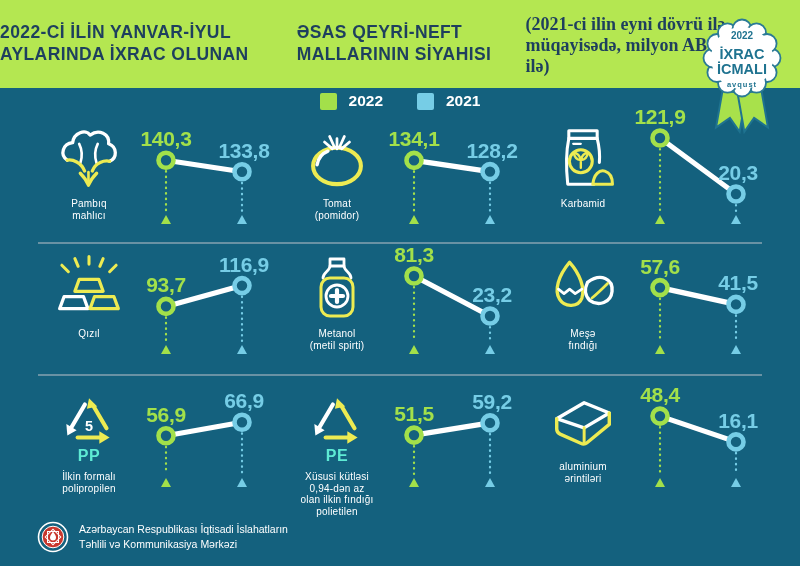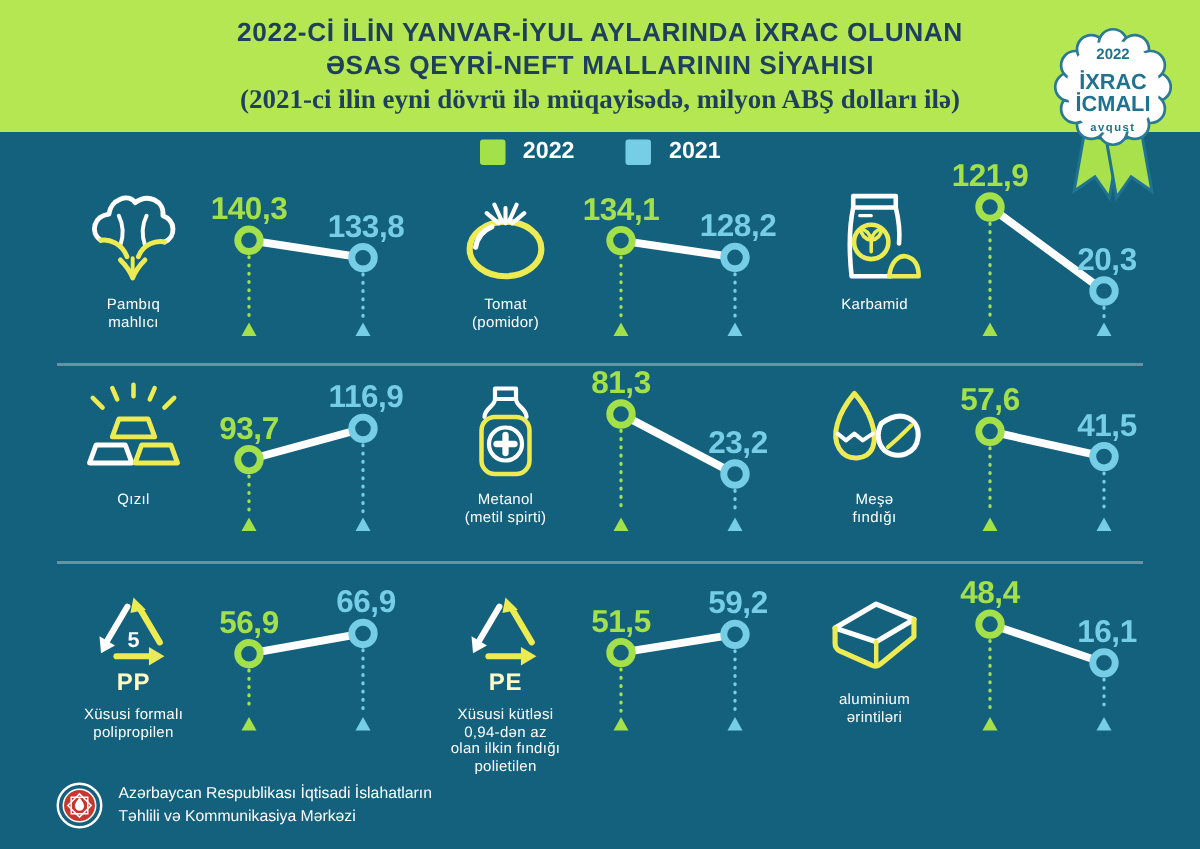--- a/index.html
+++ b/index.html
@@ -1,33 +1,33 @@
 <!DOCTYPE html>
 <html><head>
 <meta charset="utf-8">
 <style>
   html,body{margin:0;padding:0;background:#0b4558;}
   .poster{position:relative;width:800px;height:566px;background:#14617E;overflow:hidden;
           font-family:"Liberation Sans","DejaVu Sans",sans-serif;}
   .header-band{position:absolute;top:0;left:0;width:100%;height:88px;background:#B4E751;
-               display:flex;flex-direction:column;justify-content:center;align-items:center;}
+               display:flex;flex-direction:row;justify-content:center;align-items:center;gap:20px;}
   .t1,.t2{color:#1E3F5E;font-size:17.5px;font-weight:800;letter-spacing:.4px;line-height:1.25;}
   .t3{color:#1E3F5E;font-size:18px;font-weight:700;margin-top:2px;font-family:Liberation Serif, serif;}
   .legend{position:absolute;top:92px;left:0;width:100%;display:flex;justify-content:center;gap:34px;}
   .legend-item{display:flex;align-items:center;gap:12px;}
   .swatch{width:17px;height:17px;border-radius:2px;}
   .sw-green{background:#A3E04A;}
   .sw-blue{background:#76CDE6;}
   .legend-label{color:#fff;font-size:15.5px;font-weight:600;}
   .grid{position:absolute;top:112px;left:30px;display:grid;
         grid-template-columns:248px 246px 246px;grid-template-rows:130px 133px 150px;}
   .cell{display:flex;align-items:flex-start;}
   .iconlab{width:118px;flex:none;display:flex;flex-direction:column;align-items:center;margin-top:12px;}
   .icon{height:68px;display:flex;align-items:center;justify-content:center;}
-  .icon-sub{color:#fef9c3;font-weight:800;font-size:16px;margin-top:-8px;letter-spacing:.5px;}
+  .icon-sub{color:#5eead4;font-weight:800;font-size:16px;margin-top:-8px;letter-spacing:.5px;}
   .plabel{margin-top:6px;color:#fff;font-size:10px;line-height:1.16;text-align:center;letter-spacing:.2px;}
   .chart-wrap{margin-left:-12px;margin-top:6px;}
   .chart{overflow:visible;}
   .val{font-size:21px;font-weight:800;letter-spacing:-.3px;
        font-family:"Liberation Sans","DejaVu Sans",sans-serif;}
   .divider{position:absolute;left:38px;right:38px;height:2px;background:#7E9FAE;opacity:.8;}
   .div1{top:242px;} .div2{top:374px;}
   .badge{position:absolute;top:6px;right:10px;}
   .footer{position:absolute;left:36px;bottom:12px;display:flex;align-items:center;gap:9px;}
   .footer-text{color:#fff;font-size:10.5px;font-weight:400;line-height:1.4;}
@@ -261,21 +261,21 @@
     <polygon points="12,42 11,31 21,37" fill="#FFFFFF"></polygon>
     <path d="M22 44 H44" fill="none" stroke-linecap="round" stroke-linejoin="round" stroke="#EDEB52" stroke-width="4"></path>
     <polygon points="53,44 43,38 43,50" fill="#EDEB52"></polygon>
     <path d="M50 35 L37 13" fill="none" stroke-linecap="round" stroke-linejoin="round" stroke="#EDEB52" stroke-width="4"></path>
     <polygon points="33,6 31,16 41,14" fill="#EDEB52"></polygon>
     <text x="33" y="38" text-anchor="middle" fill="#FFFFFF" font-size="14" font-weight="700">5</text>
             </svg>
           </div>
          <div class="icon-sub">PP</div>
          <div class="plabel">
-            <div>Xüsusi formalı</div>
+            <div>İlkin formalı</div>
             <div>polipropilen</div>
           </div>
        </div>
        <div class="chart-wrap"><svg class="chart" width="152" height="116" viewBox="0 0 152 116">
     <line x1="30" y1="65.8" x2="30" y2="93" stroke="#A3E04A" stroke-width="2.2" stroke-dasharray="0.5 5" stroke-linecap="round"></line>
             <path d="M25 106 L30 97 L35 106 Z" fill="#A3E04A"></path>
             <line x1="106" y1="52.3" x2="106" y2="93" stroke="#76CDE6" stroke-width="2.2" stroke-dasharray="0.5 5" stroke-linecap="round"></line>
             <path d="M101 106 L106 97 L111 106 Z" fill="#76CDE6"></path>
     <line x1="30" y1="54.8" x2="106" y2="41.3" stroke="#fff" stroke-width="5.2" stroke-linecap="round"></line>
     <circle cx="30" cy="54.8" r="7.5" fill="#14617E" stroke="#A3E04A" stroke-width="4.6"></circle>

